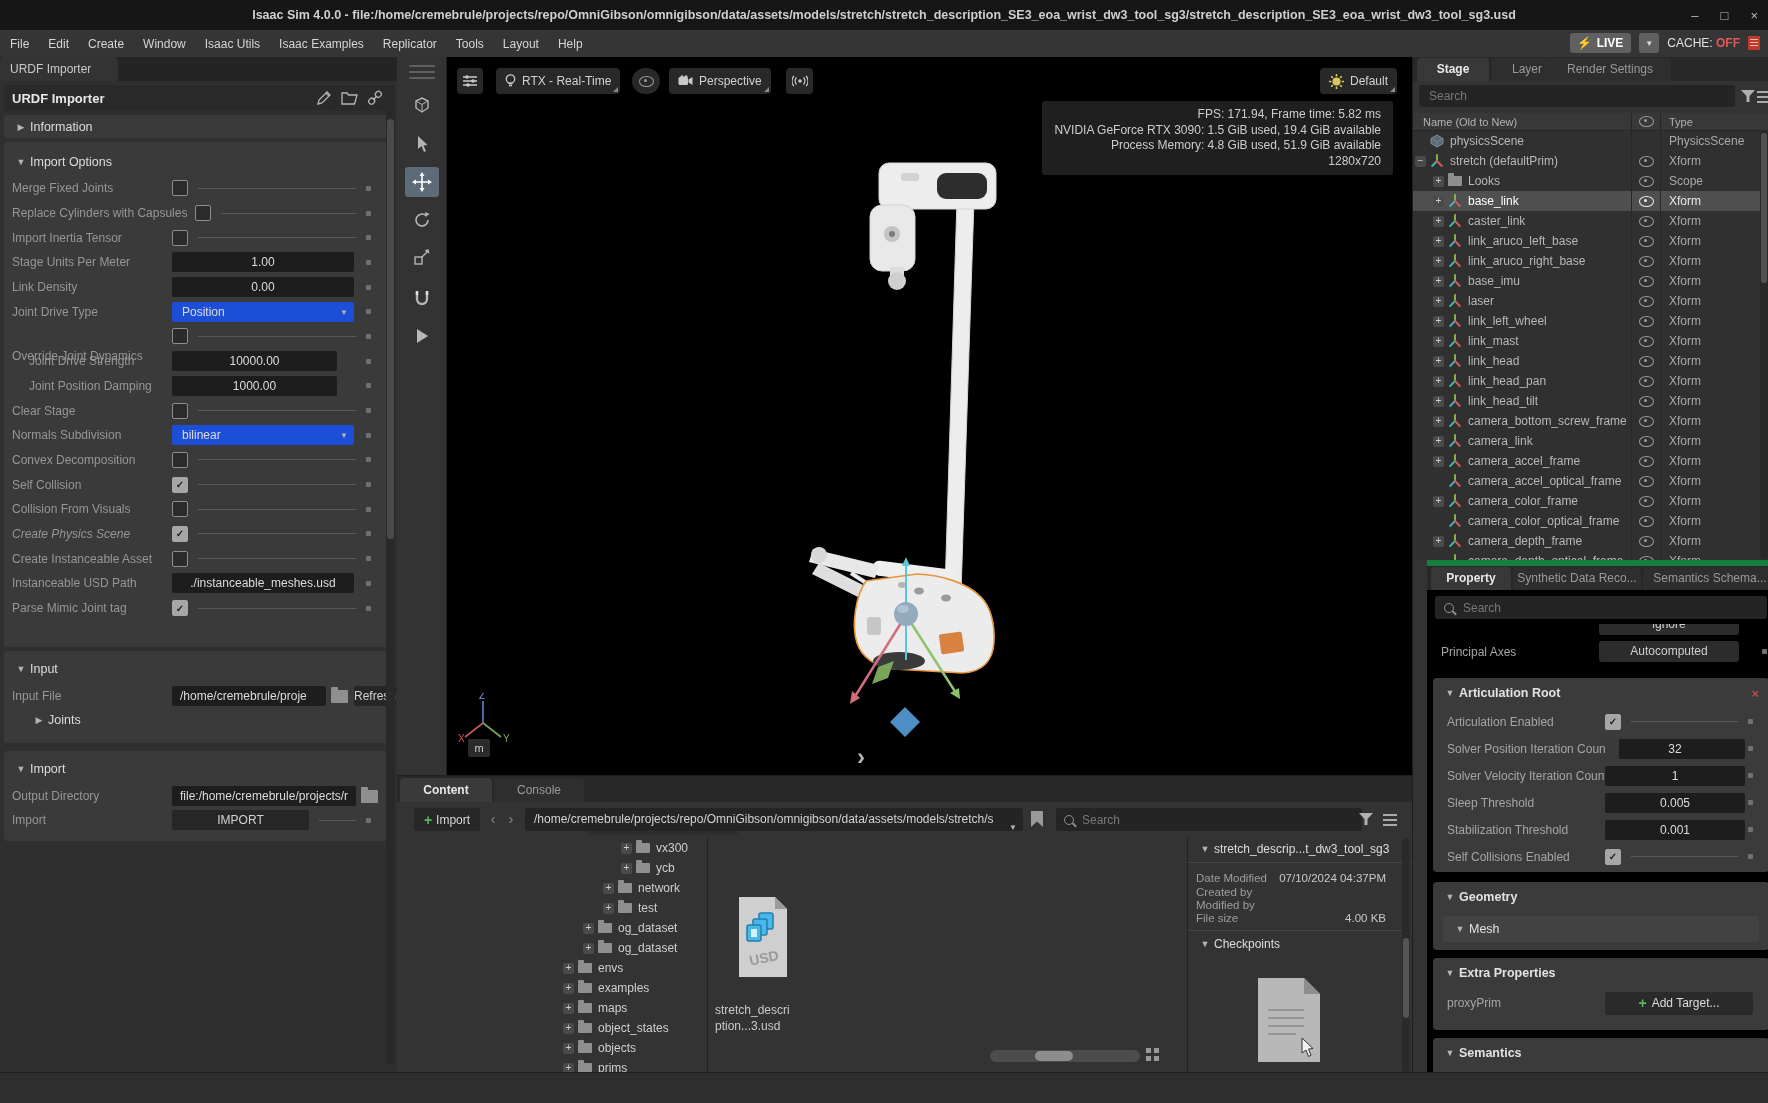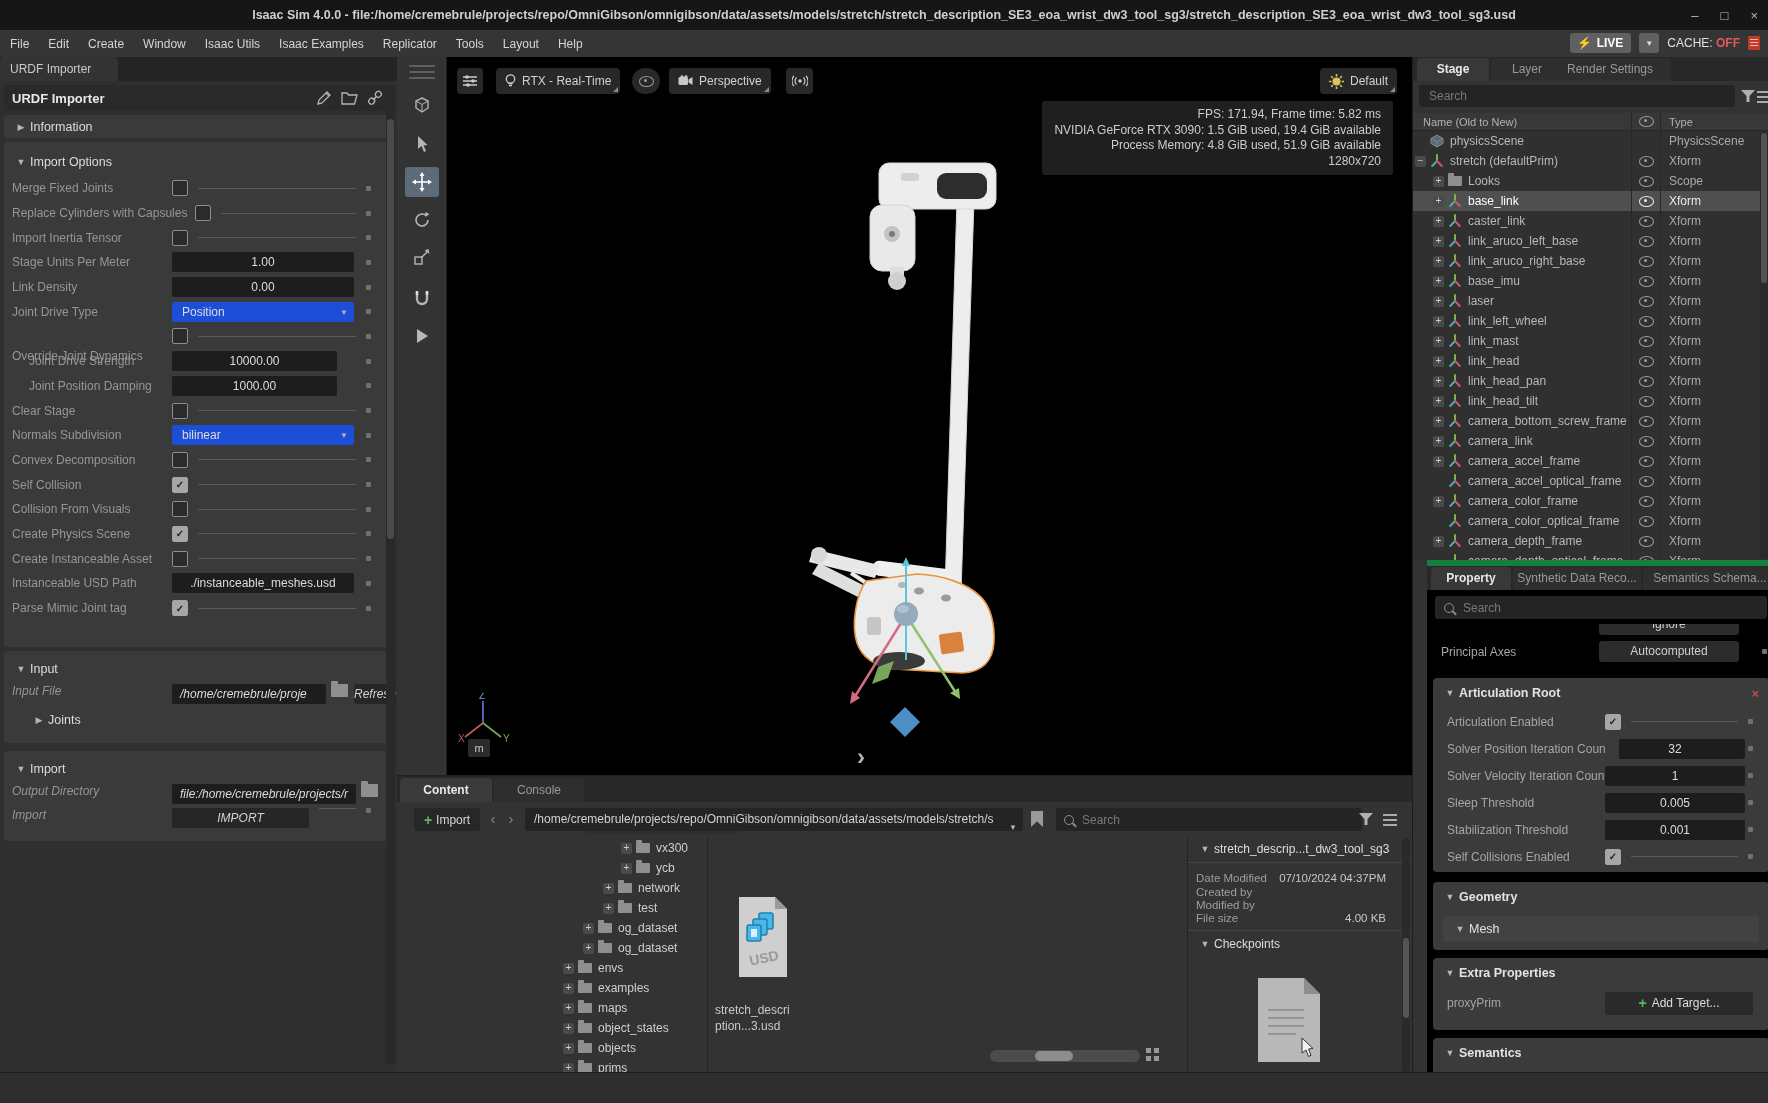--- a/index.html
+++ b/index.html
@@ -40,21 +40,21 @@
   .cb{width:14px;height:14px;border:1px solid #8d8d8d;background:#2b2b2b;border-radius:2px;flex:none;display:flex;align-items:center;justify-content:center;}
   .cb .cbm{display:none;}
   .cb.on{background:#a6a6a6;border-color:#a6a6a6;}
   .cb.on .cbm{display:block;color:#1c1c1c;font-size:10px;font-weight:bold;}
   .hline{flex:1;height:1px;background:#5a5a5a;margin:0 10px;}
   .fld{height:20px;background:#1d1d1d;border-radius:2px;color:#dcdcdc;font-size:12px;text-align:center;line-height:20px;flex:none;overflow:hidden;white-space:nowrap;}
   .drop{height:20px;width:182px;background:#1d4ed8;border-radius:2px;position:relative;flex:none;}
   .drop .dval{position:absolute;left:10px;top:0;line-height:20px;color:#dcdcdc;font-size:12px;}
   .dcaret{position:absolute;right:6px;top:6px;font-size:8px;color:#b5b5b5;}
   .dot{width:5px;height:5px;background:#707070;margin-left:auto;flex:none;border-radius:1px;}
-  .inrow{display:flex;align-items:flex-start;padding:0 8px;height:24px;font-style:italic;}
+  .inrow{display:flex;align-items:center;padding:0 8px;height:24px;}
   .ffolder{width:17px;height:13px;background:#8f8f8f;border-radius:1px;position:relative;margin-left:5px;flex:none;}
   .ffolder::before{content:"";position:absolute;left:0;top:-3px;width:7px;height:3px;background:#8f8f8f;border-radius:1px 1px 0 0;}
   .btn{background:#262626;border-radius:2px;color:#d2d2d2;font-size:12px;text-align:center;}
   .lp-scroll{position:absolute;left:386px;top:28px;width:9px;height:980px;background:#292929;border-radius:4px;}
   .lp-thumb{position:absolute;left:1px;top:34px;width:7px;height:420px;background:#4a4a4a;border-radius:4px;}
   
   .lefttoolbar{left:397px;top:57px;width:50px;height:718px;background:#333;border-right:1px solid #222;box-sizing:border-box;}
   .griplines{position:absolute;left:12px;top:8px;width:26px;}
   .griplines div{height:2px;background:#5f5f5f;margin-bottom:4px;border-radius:1px;}
   .tool{position:absolute;left:8px;width:34px;height:30px;display:flex;align-items:center;justify-content:center;border-radius:3px;}
@@ -333,21 +333,21 @@
             <span class="dot"></span>
           </div>
           <div class="opt-row">
             <span class="olabel" style="padding-left: 0px;">Collision From Visuals</span>
             <span class="cb"></span>
             <span class="hline"></span>
 
             <span class="dot"></span>
           </div>
           <div class="opt-row">
-            <span class="olabel" style="padding-left: 0px;">Create Physics Scene</span>
+            <span class="olabel" style="padding-left: 0px; font-style: italic;">Create Physics Scene</span>
             <span class="cb on">
               <span class="cbm">✓</span>
             </span>
             <span class="hline"></span>
 
             <span class="dot"></span>
           </div>
           <div class="opt-row">
             <span class="olabel" style="padding-left: 0px;">Create Instanceable Asset</span>
             <span class="cb"></span>

